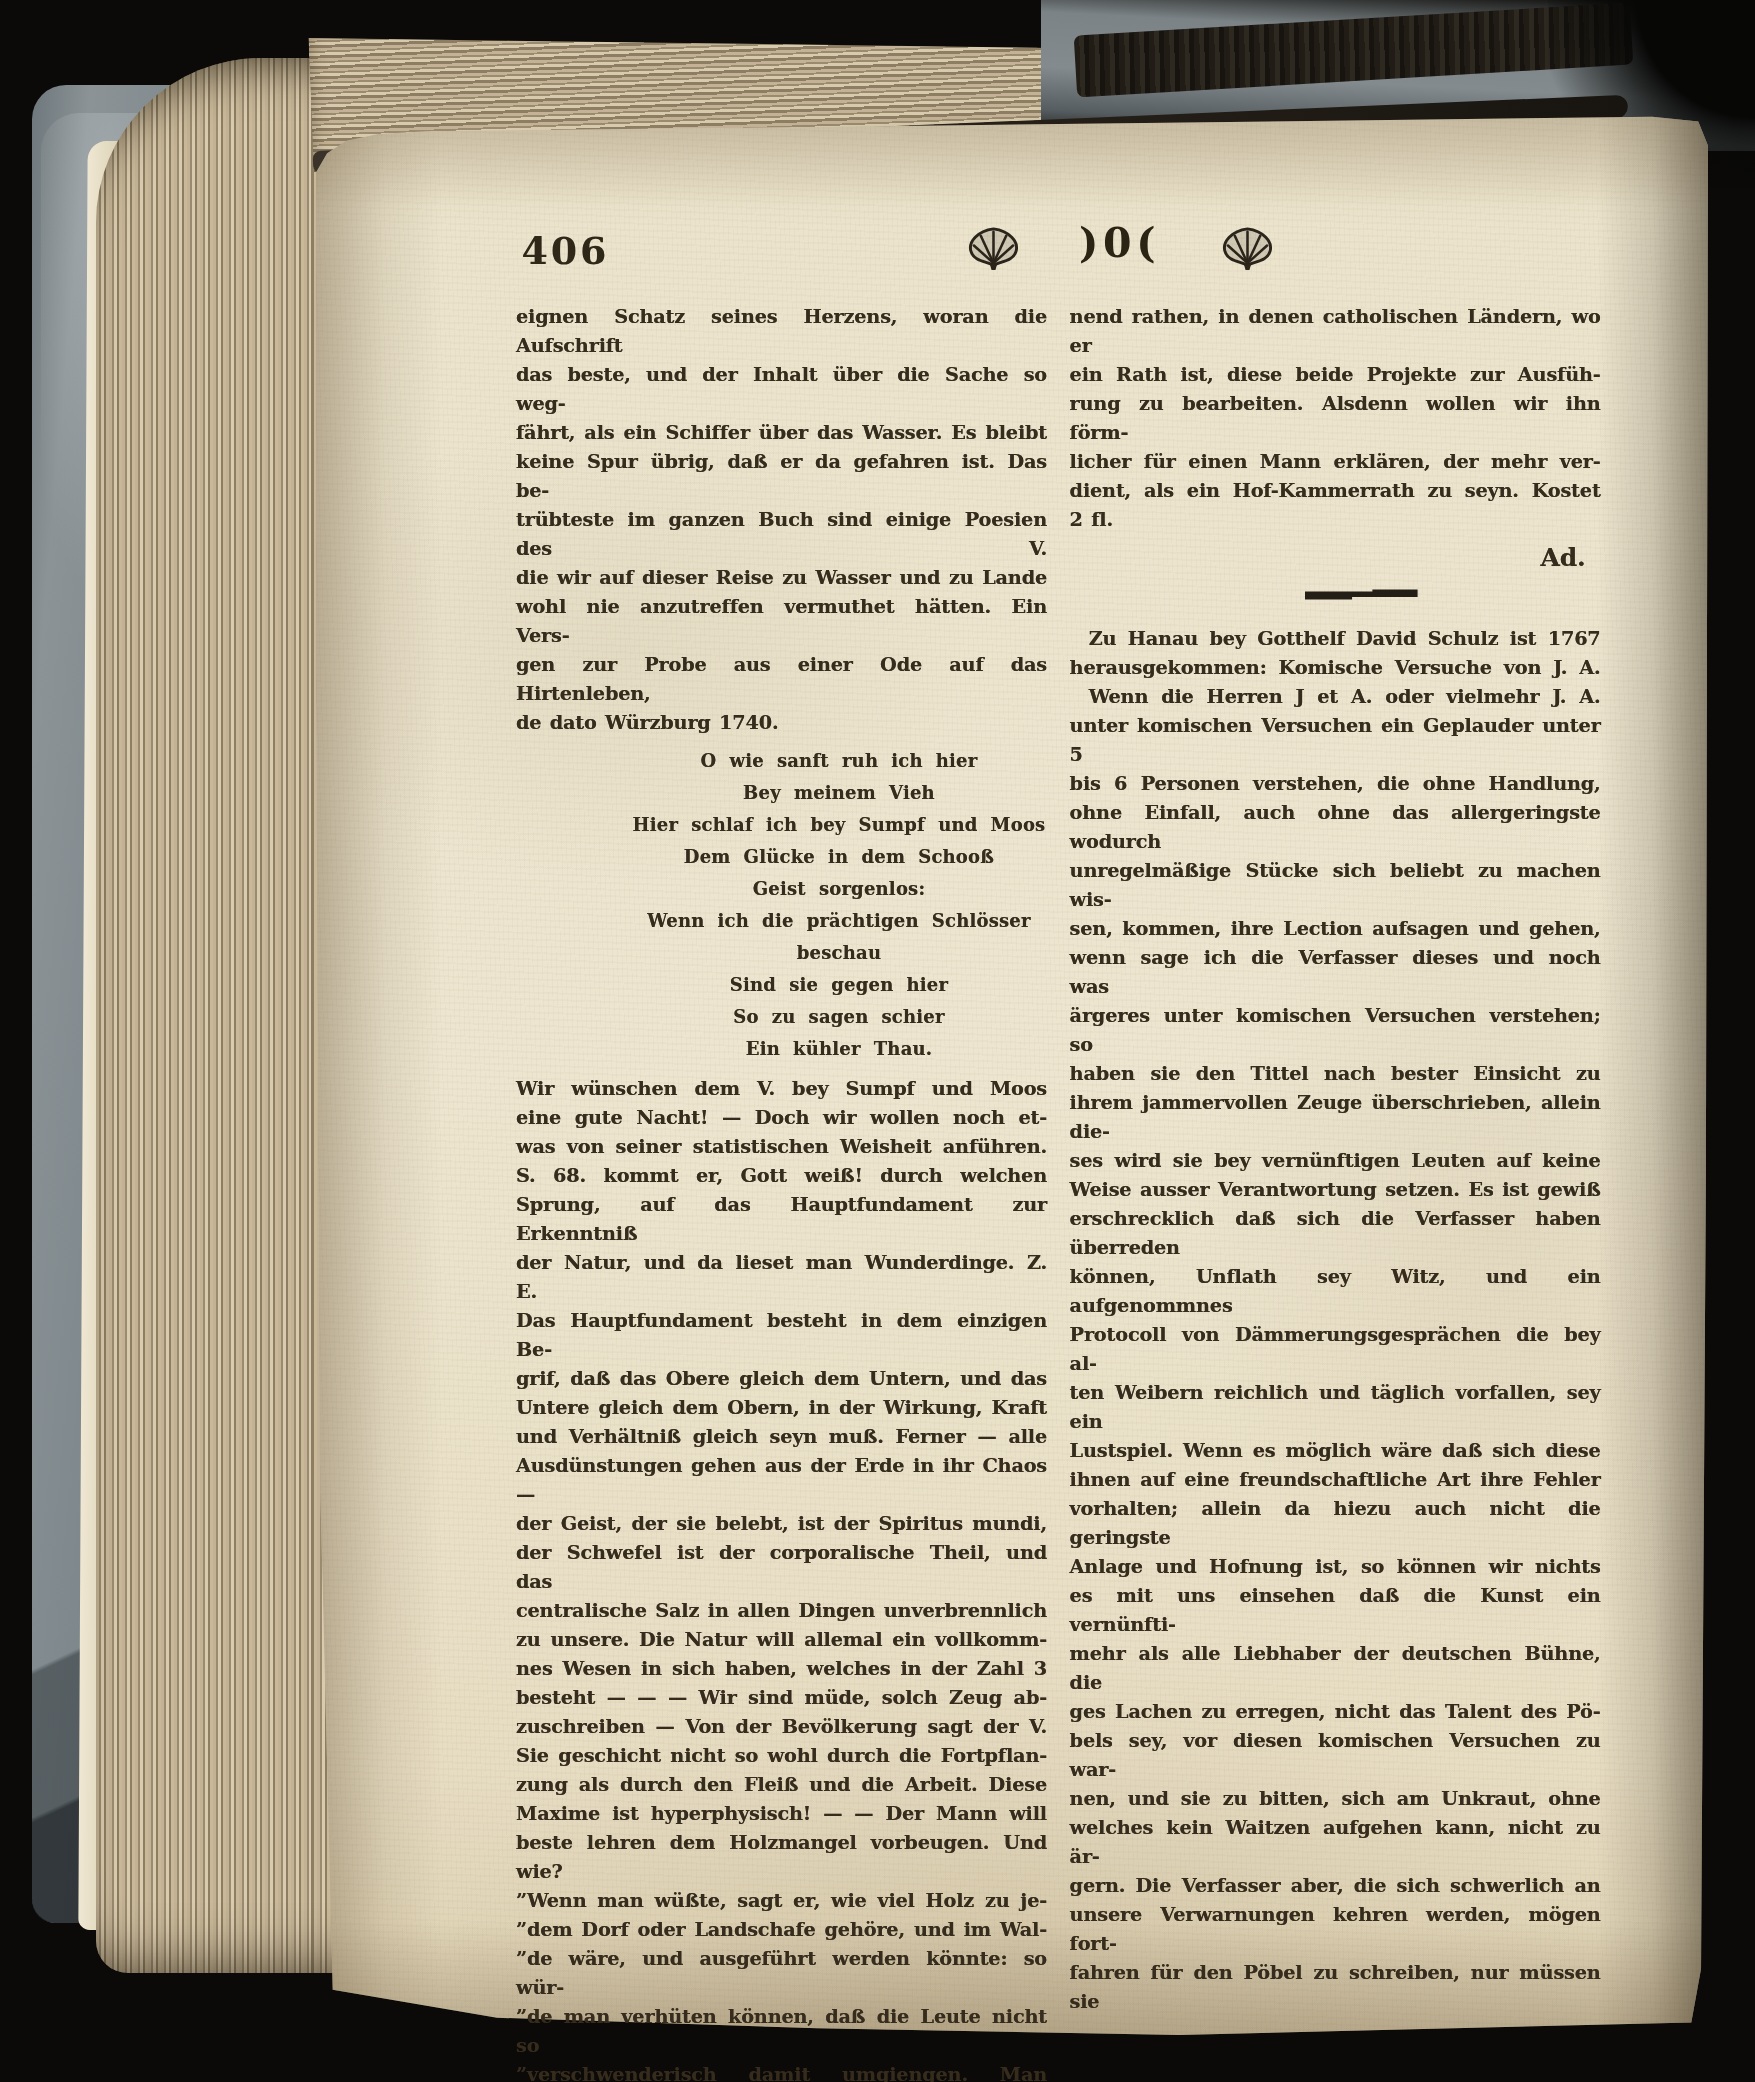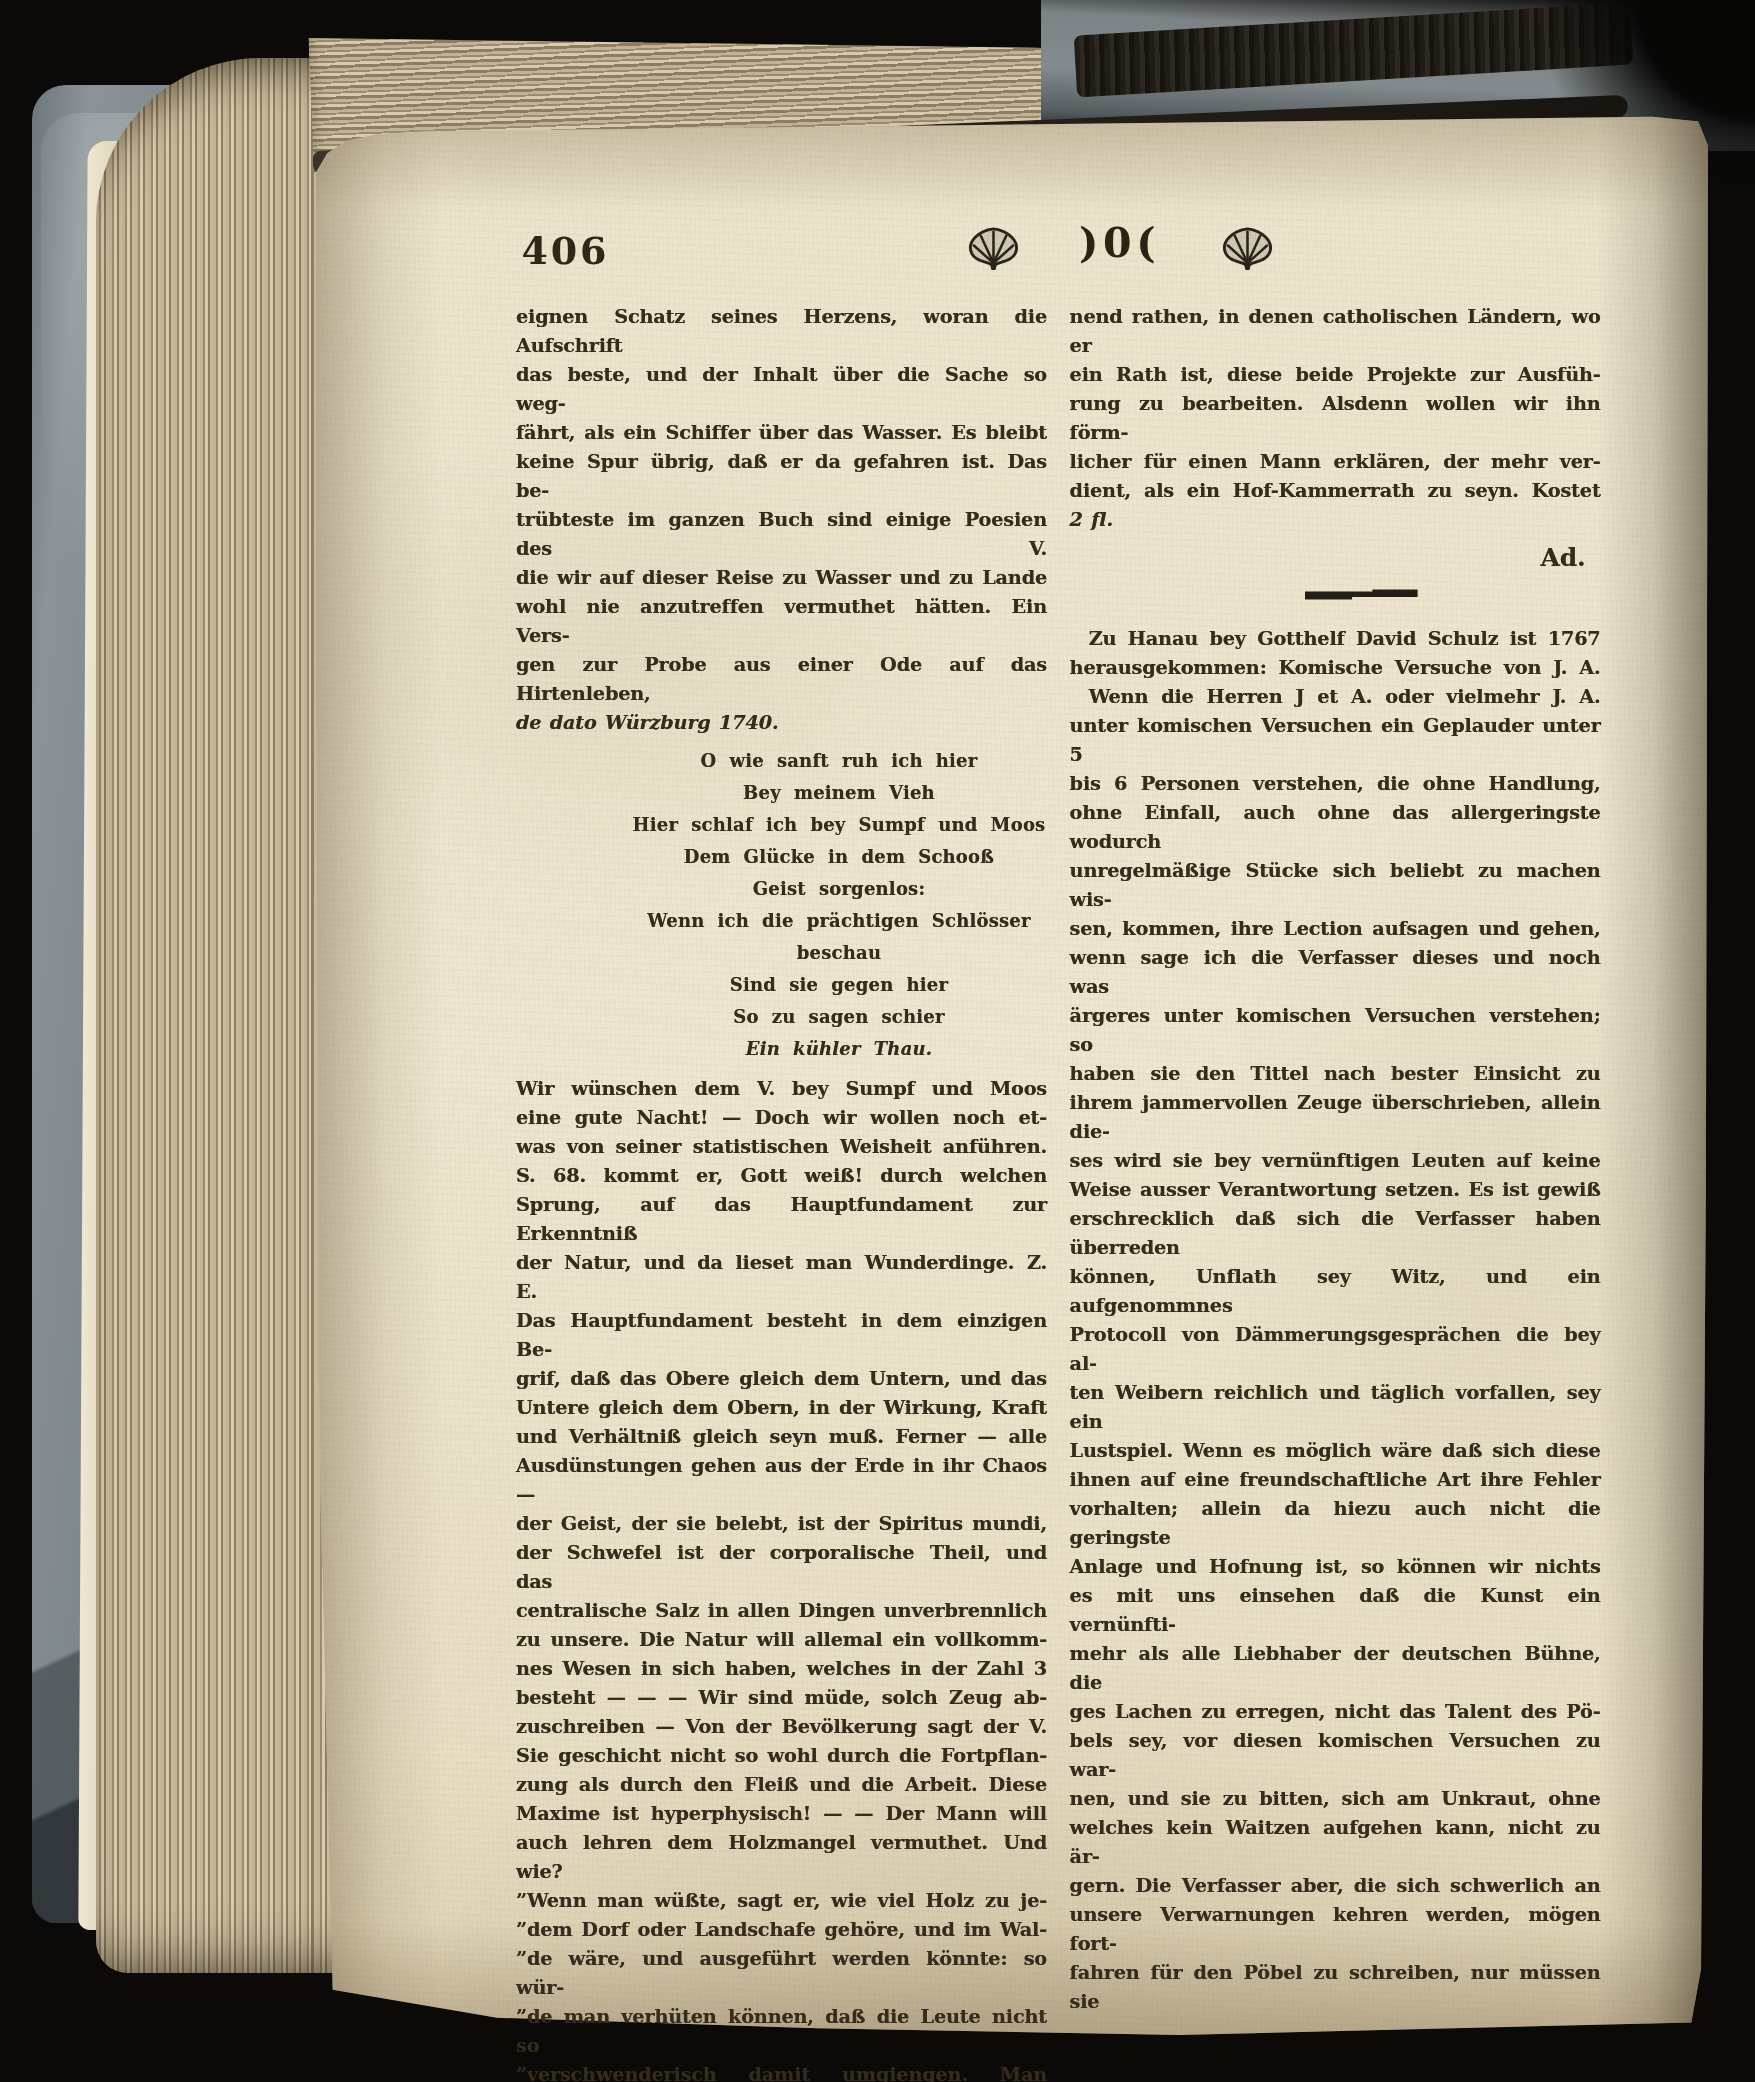--- a/index.html
+++ b/index.html
@@ -96,21 +96,21 @@
   .content { position:absolute; left:516px; top:213px; width:1085px; color:#362c1d; z-index:5; }
   .pheader { position:relative; height:72px; }
   .pagenum { position:absolute; left:5.6px; top:15px; font-size:38px; font-weight:bold; letter-spacing:2.8px; color:#2f2717; }
   .orn { position:absolute; top:11.3px; width:55px; height:47px; }
   .orn-1 { left:450px; } .orn-2 { left:704px; }
   .center-mark { position:absolute; left:563px; top:5.6px; font-size:41px; font-weight:bold; letter-spacing:4.7px; color:#2b2314; }
 
   .cols { display:flex; gap:22.6px; margin-top:17px; }
   .col { width:531px; font-size:19.3px; font-weight:bold; line-height:29px; letter-spacing:-0.2px; word-spacing:1.9px; text-shadow:0 0 0.5px rgba(40,30,16,.65); }
   .tline { text-align:justify; text-align-last:justify; }
-  .tline.tlast { text-align-last:left;font-style:italic; }
+  .tline.tlast { text-align-last:left; }
   .poem { margin:7.5px 0 9.4px 115px; font-size:18px; line-height:32px; }
   .poem .tline { text-align:center; text-align-last:auto; letter-spacing:0.2px; word-spacing:6.6px; }
   .sig { text-align:right; padding-right:15px; margin-top:9.4px; font-size:25px; font-weight:bold; }
   .divider {
     width:113px; height:12.2px; margin:17px 0 3.8px 235px; background:#241f16;
     clip-path:polygon(0 18%, 60% 18%, 60% 0, 100% 0, 100% 62%, 42% 62%, 42% 82%, 0 82%);
   }
   .p2 { margin-top:22.6px; }
 </style>
 </head>
@@ -197,21 +197,21 @@
             <div class="tline">der Geist, der sie belebt, ist der Spiritus mundi,</div>
             <div class="tline">der Schwefel ist der corporalische Theil, und das</div>
             <div class="tline">centralische Salz in allen Dingen unverbrennlich</div>
             <div class="tline">zu unsere.  Die Natur will allemal ein vollkomm-</div>
             <div class="tline">nes Wesen in sich haben, welches in der Zahl 3</div>
             <div class="tline">besteht — — —  Wir sind müde, solch Zeug ab-</div>
             <div class="tline">zuschreiben — Von der Bevölkerung sagt der V.</div>
             <div class="tline">Sie geschicht nicht so wohl durch die Fortpflan-</div>
             <div class="tline">zung als durch den Fleiß und die Arbeit.  Diese</div>
             <div class="tline">Maxime ist hyperphysisch! — —  Der Mann will</div>
-            <div class="tline">auch lehren dem Holzmangel vermuthet.  Und wie?</div>
+            <div class="tline">beste lehren dem Holzmangel vorbeugen.  Und wie?</div>
             <div class="tline">”Wenn man wüßte, sagt er, wie viel Holz zu je-</div>
             <div class="tline">”dem Dorf oder Landschafe gehöre, und im Wal-</div>
             <div class="tline">”de wäre, und ausgeführt werden könnte: so wür-</div>
             <div class="tline">”de man verhüten können, daß die Leute nicht so</div>
             <div class="tline">”verschwenderisch damit umgiengen.  Man würde</div>
           </div>
       </div>
 
       <div class="col">
         <div>

